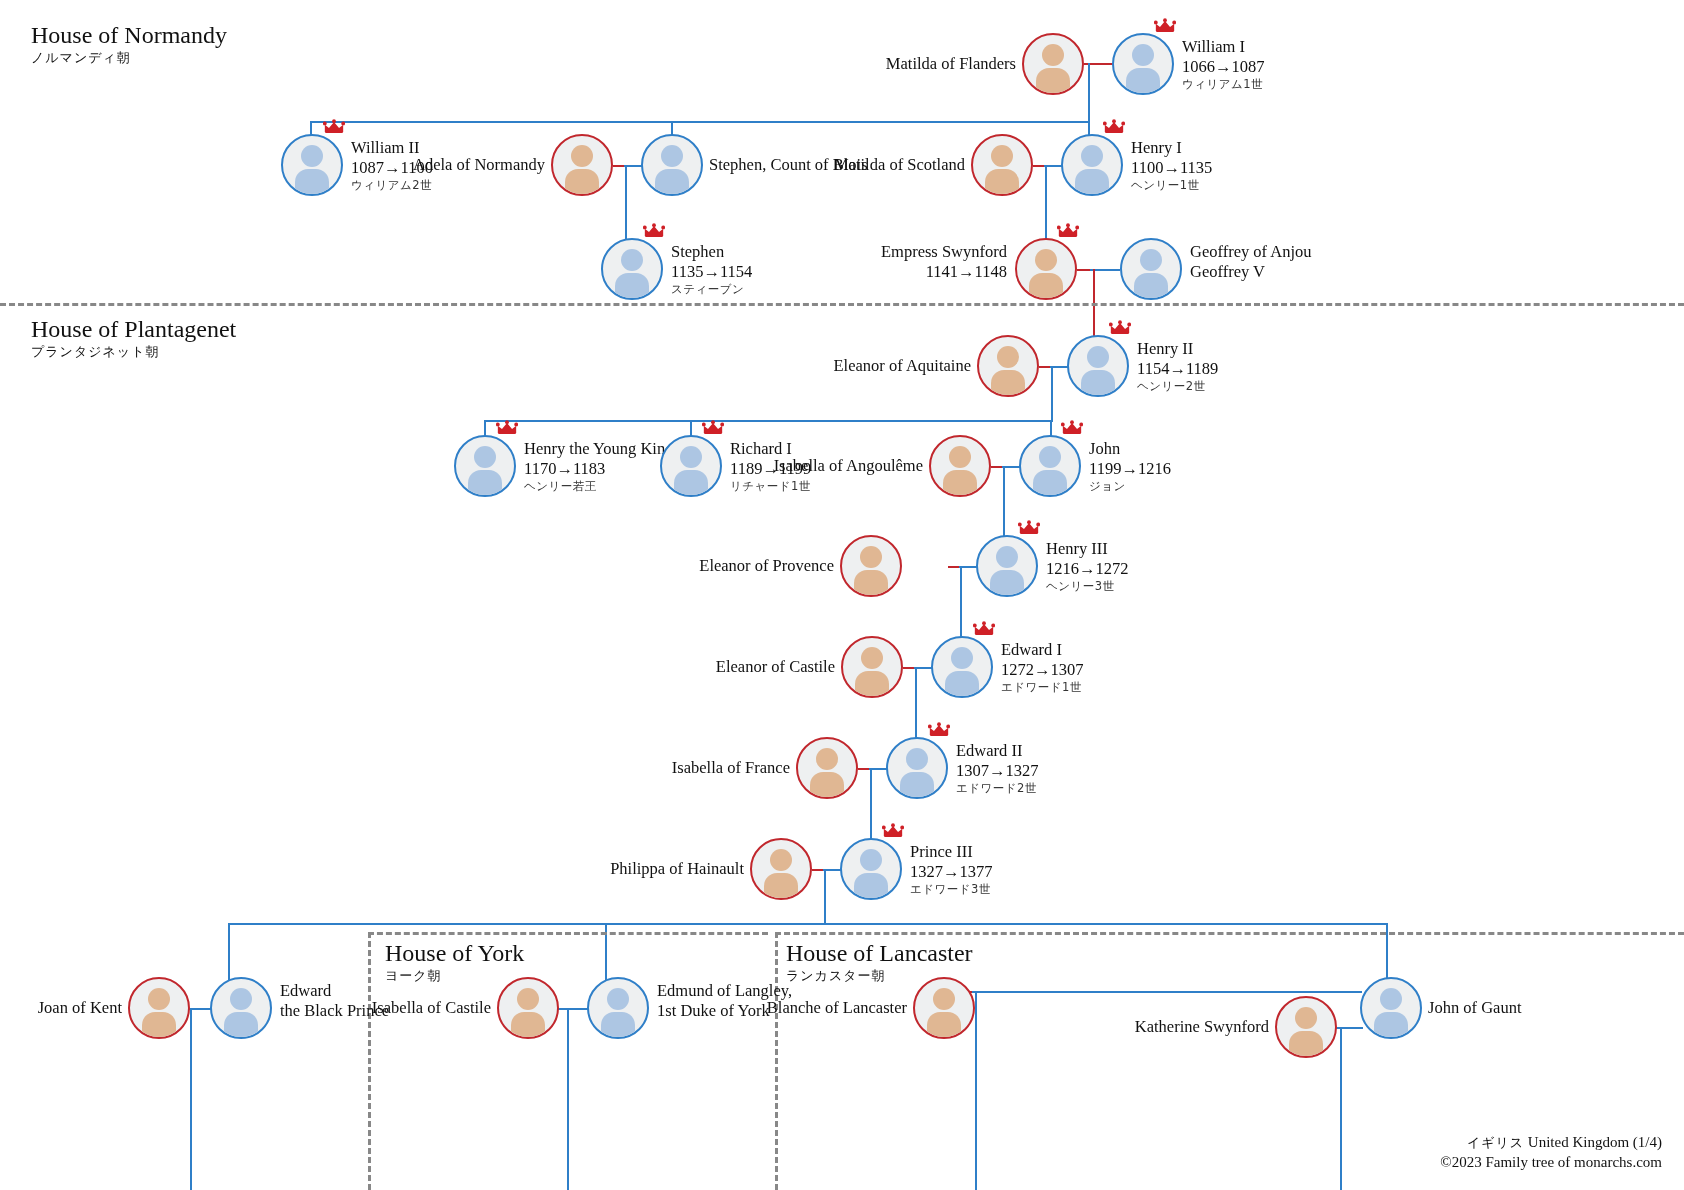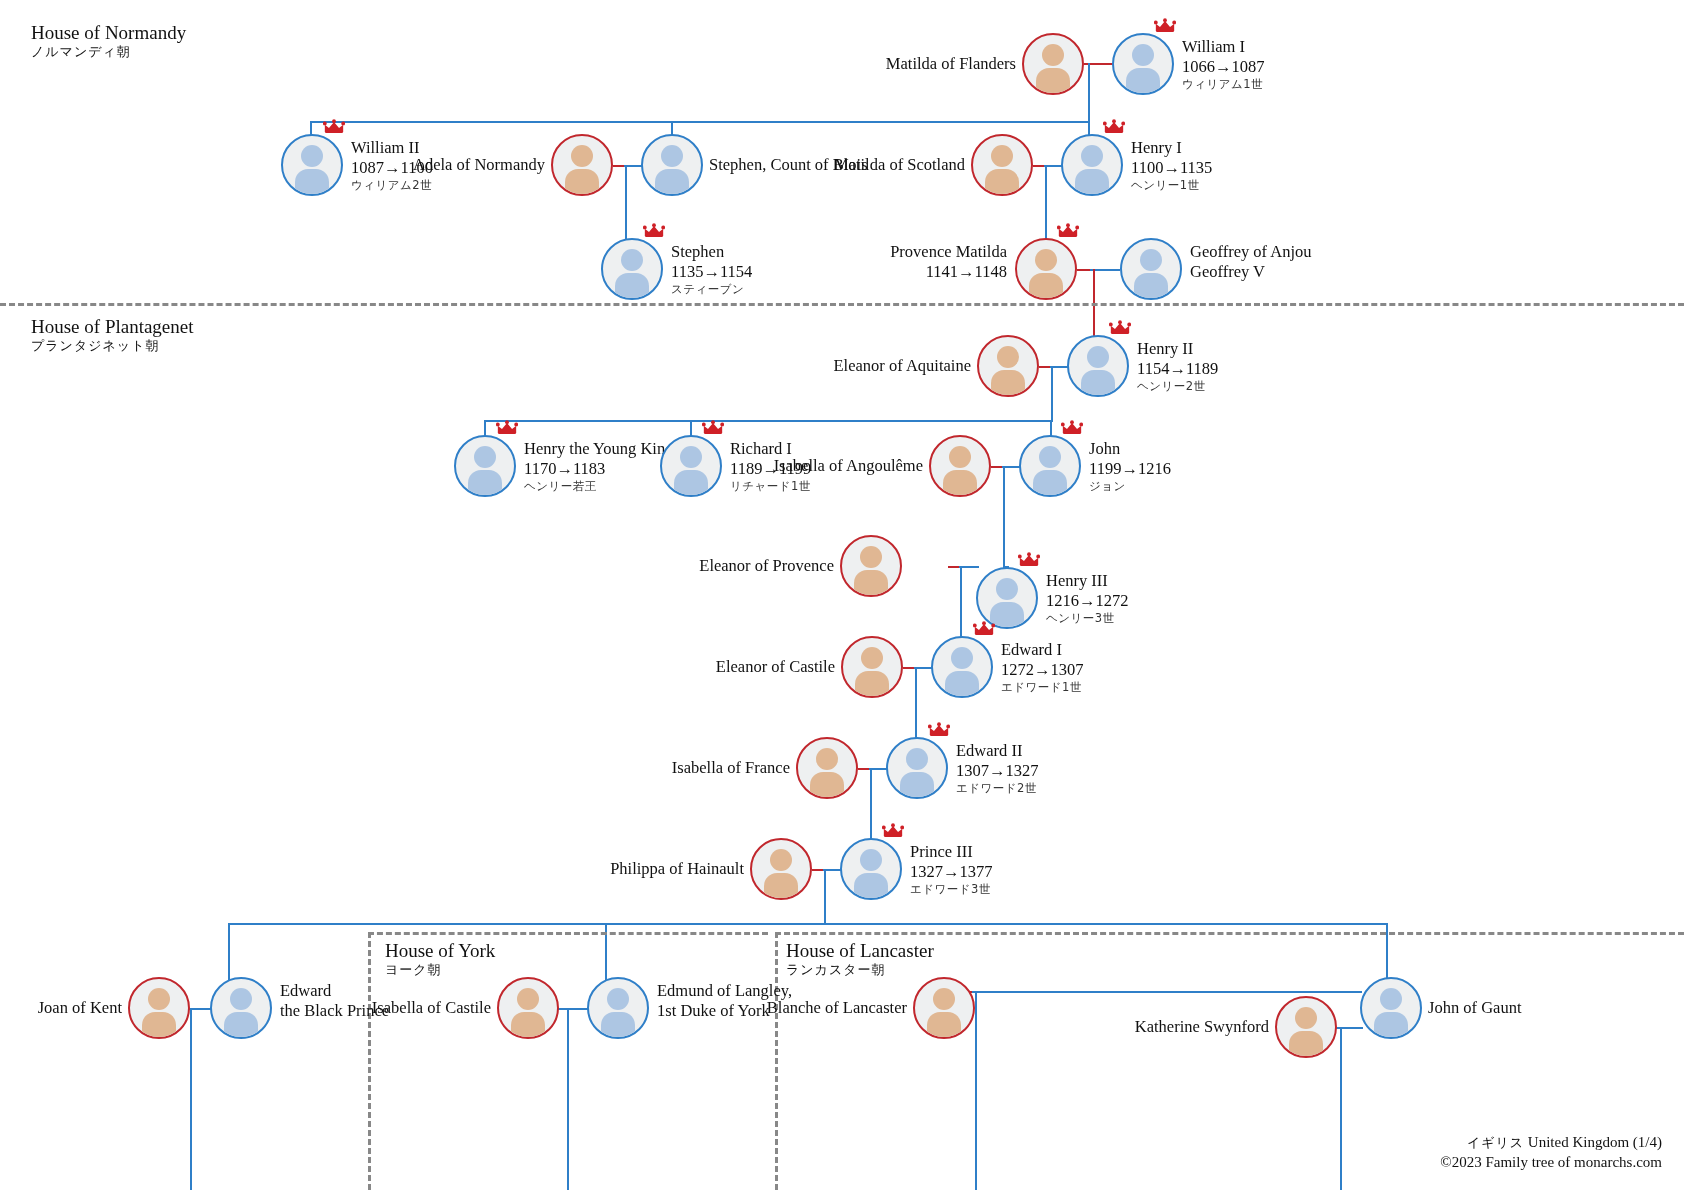--- a/index.html
+++ b/index.html
@@ -26,21 +26,21 @@
     border-top:3px dashed #888;
   }
   .era-box {
     position:absolute;
     border-top:3px dashed #888;
     border-left:3px dashed #888;
   }
 
   
   .house { position:absolute; }
-  .house .h-en { font-size:19px; color:#111; line-height:1.15; white-space:nowrap; }
+  .house .h-en { font-size:24px; color:#111; line-height:1.15; white-space:nowrap; }
   .house .h-jp { font-size:13px; color:#111; line-height:1.3; white-space:nowrap;
                  font-family:"DejaVu Sans", sans-serif; letter-spacing:1px; }
 
   
   .person { position:absolute; }
   .avatar {
     position:absolute; left:0; top:0;
     width:62px; height:62px; border-radius:50%;
     background:#eef0f1;
     border:2.5px solid #2f7fc8;
@@ -301,21 +301,21 @@
           <div class="body"></div>
         </div>
         <div class="crown"><svg viewBox="0 0 24 17" width="22" height="16" aria-hidden="true">
             <path d="M2 6 L2 13 Q12 16 22 13 L22 6 L17.5 9.5 L12 3 L6.5 9.5 Z" fill="#cf2027"></path>
             <circle cx="2" cy="4.6" r="2.1" fill="#cf2027"></circle>
             <circle cx="12" cy="2.1" r="2.1" fill="#cf2027"></circle>
             <circle cx="22" cy="4.6" r="2.1" fill="#cf2027"></circle>
             <rect x="2" y="12" width="20" height="3" rx="1.2" fill="#cf2027"></rect>
           </svg></div>
         <div class="lbl left">
-          <div class="nm">Provence Matilda</div>
+          <div class="nm">Empress Swynford</div>
           <div class="dt">1141→1148</div>
         </div>
       </div>
       <div class="person" style="left: 1120px; top: 238px; width: 62px; height: 62px;">
         <div class="avatar">
           <div class="head"></div>
           <div class="body"></div>
         </div>
         <div class="lbl right">
           <div class="nm">Geoffrey of Anjou</div>
@@ -414,21 +414,21 @@
       </div>
       <div class="person" style="left: 840px; top: 535px; width: 62px; height: 62px;">
         <div class="avatar female">
           <div class="head"></div>
           <div class="body"></div>
         </div>
         <div class="lbl left mid">
           <div class="nm">Eleanor of Provence</div>
         </div>
       </div>
-      <div class="person" style="left: 976px; top: 535px; width: 62px; height: 62px; margin-top: 32px;">
+      <div class="person" style="left: 976px; top: 535px; width: 62px; height: 62px;">
         <div class="avatar">
           <div class="head"></div>
           <div class="body"></div>
         </div>
         <div class="crown"><svg viewBox="0 0 24 17" width="22" height="16" aria-hidden="true">
             <path d="M2 6 L2 13 Q12 16 22 13 L22 6 L17.5 9.5 L12 3 L6.5 9.5 Z" fill="#cf2027"></path>
             <circle cx="2" cy="4.6" r="2.1" fill="#cf2027"></circle>
             <circle cx="12" cy="2.1" r="2.1" fill="#cf2027"></circle>
             <circle cx="22" cy="4.6" r="2.1" fill="#cf2027"></circle>
             <rect x="2" y="12" width="20" height="3" rx="1.2" fill="#cf2027"></rect>

